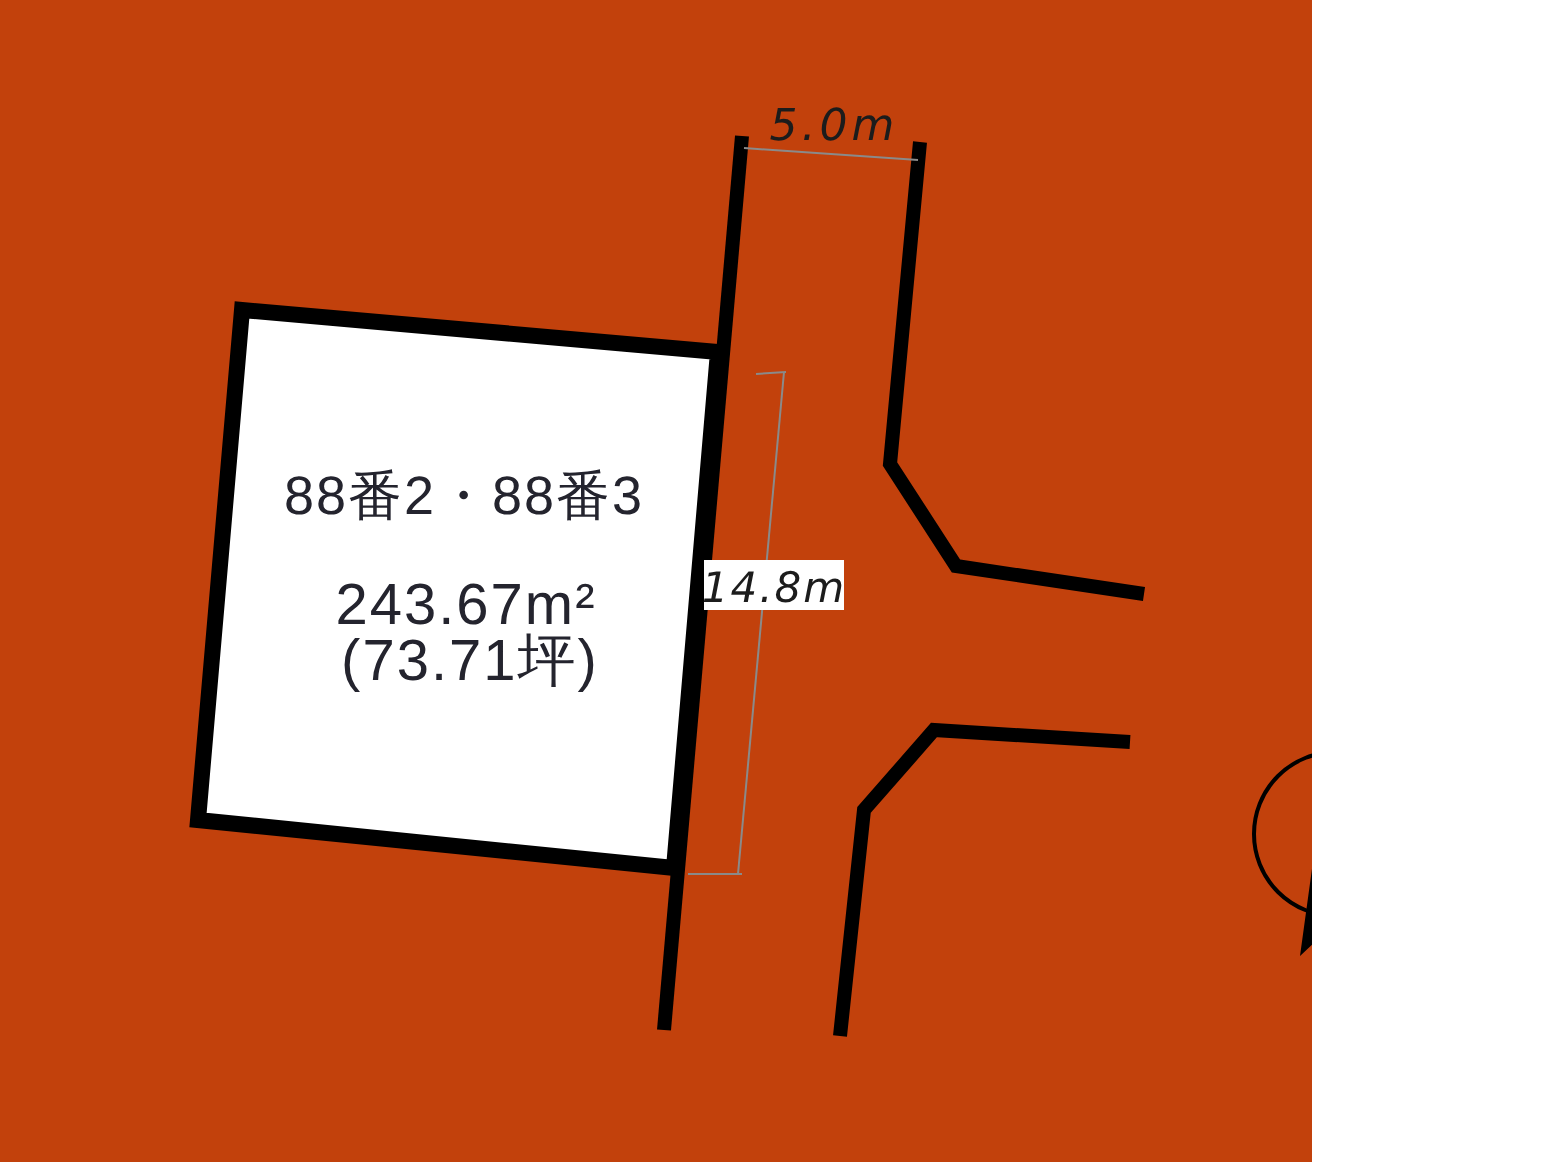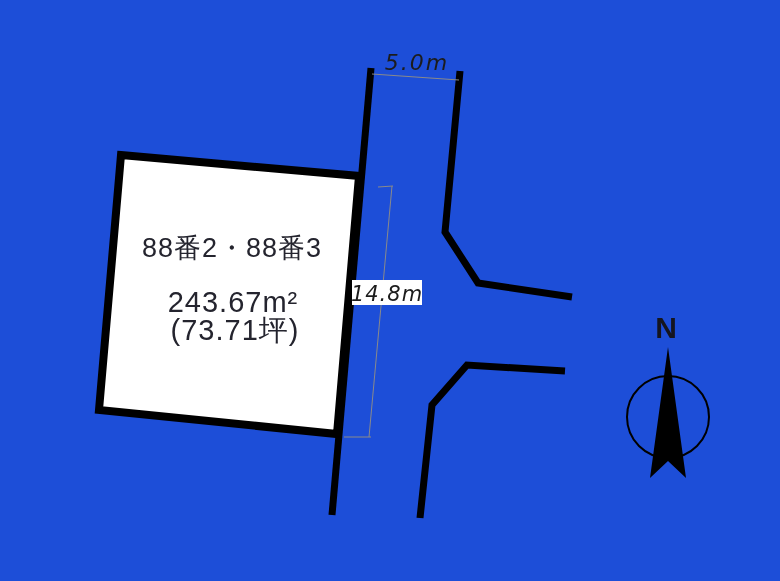--- a/index.html
+++ b/index.html
@@ -2,23 +2,23 @@
 <html><head>
 <meta charset="utf-8">
 <style>
   html, body {
     margin: 0;
     padding: 0;
     background: #ffffff;
   }
   .stage {
     position: relative;
-    width: 780px;
+    width: 656px;
     height: 581px;
-    background: #1d4ed8;
+    background: #c2410c;
     overflow: hidden;
   }
   svg { display: block; }
 
   .thick-line {
     stroke: #000000;
     stroke-width: 7;
     fill: none;
     stroke-linejoin: miter;
   }

